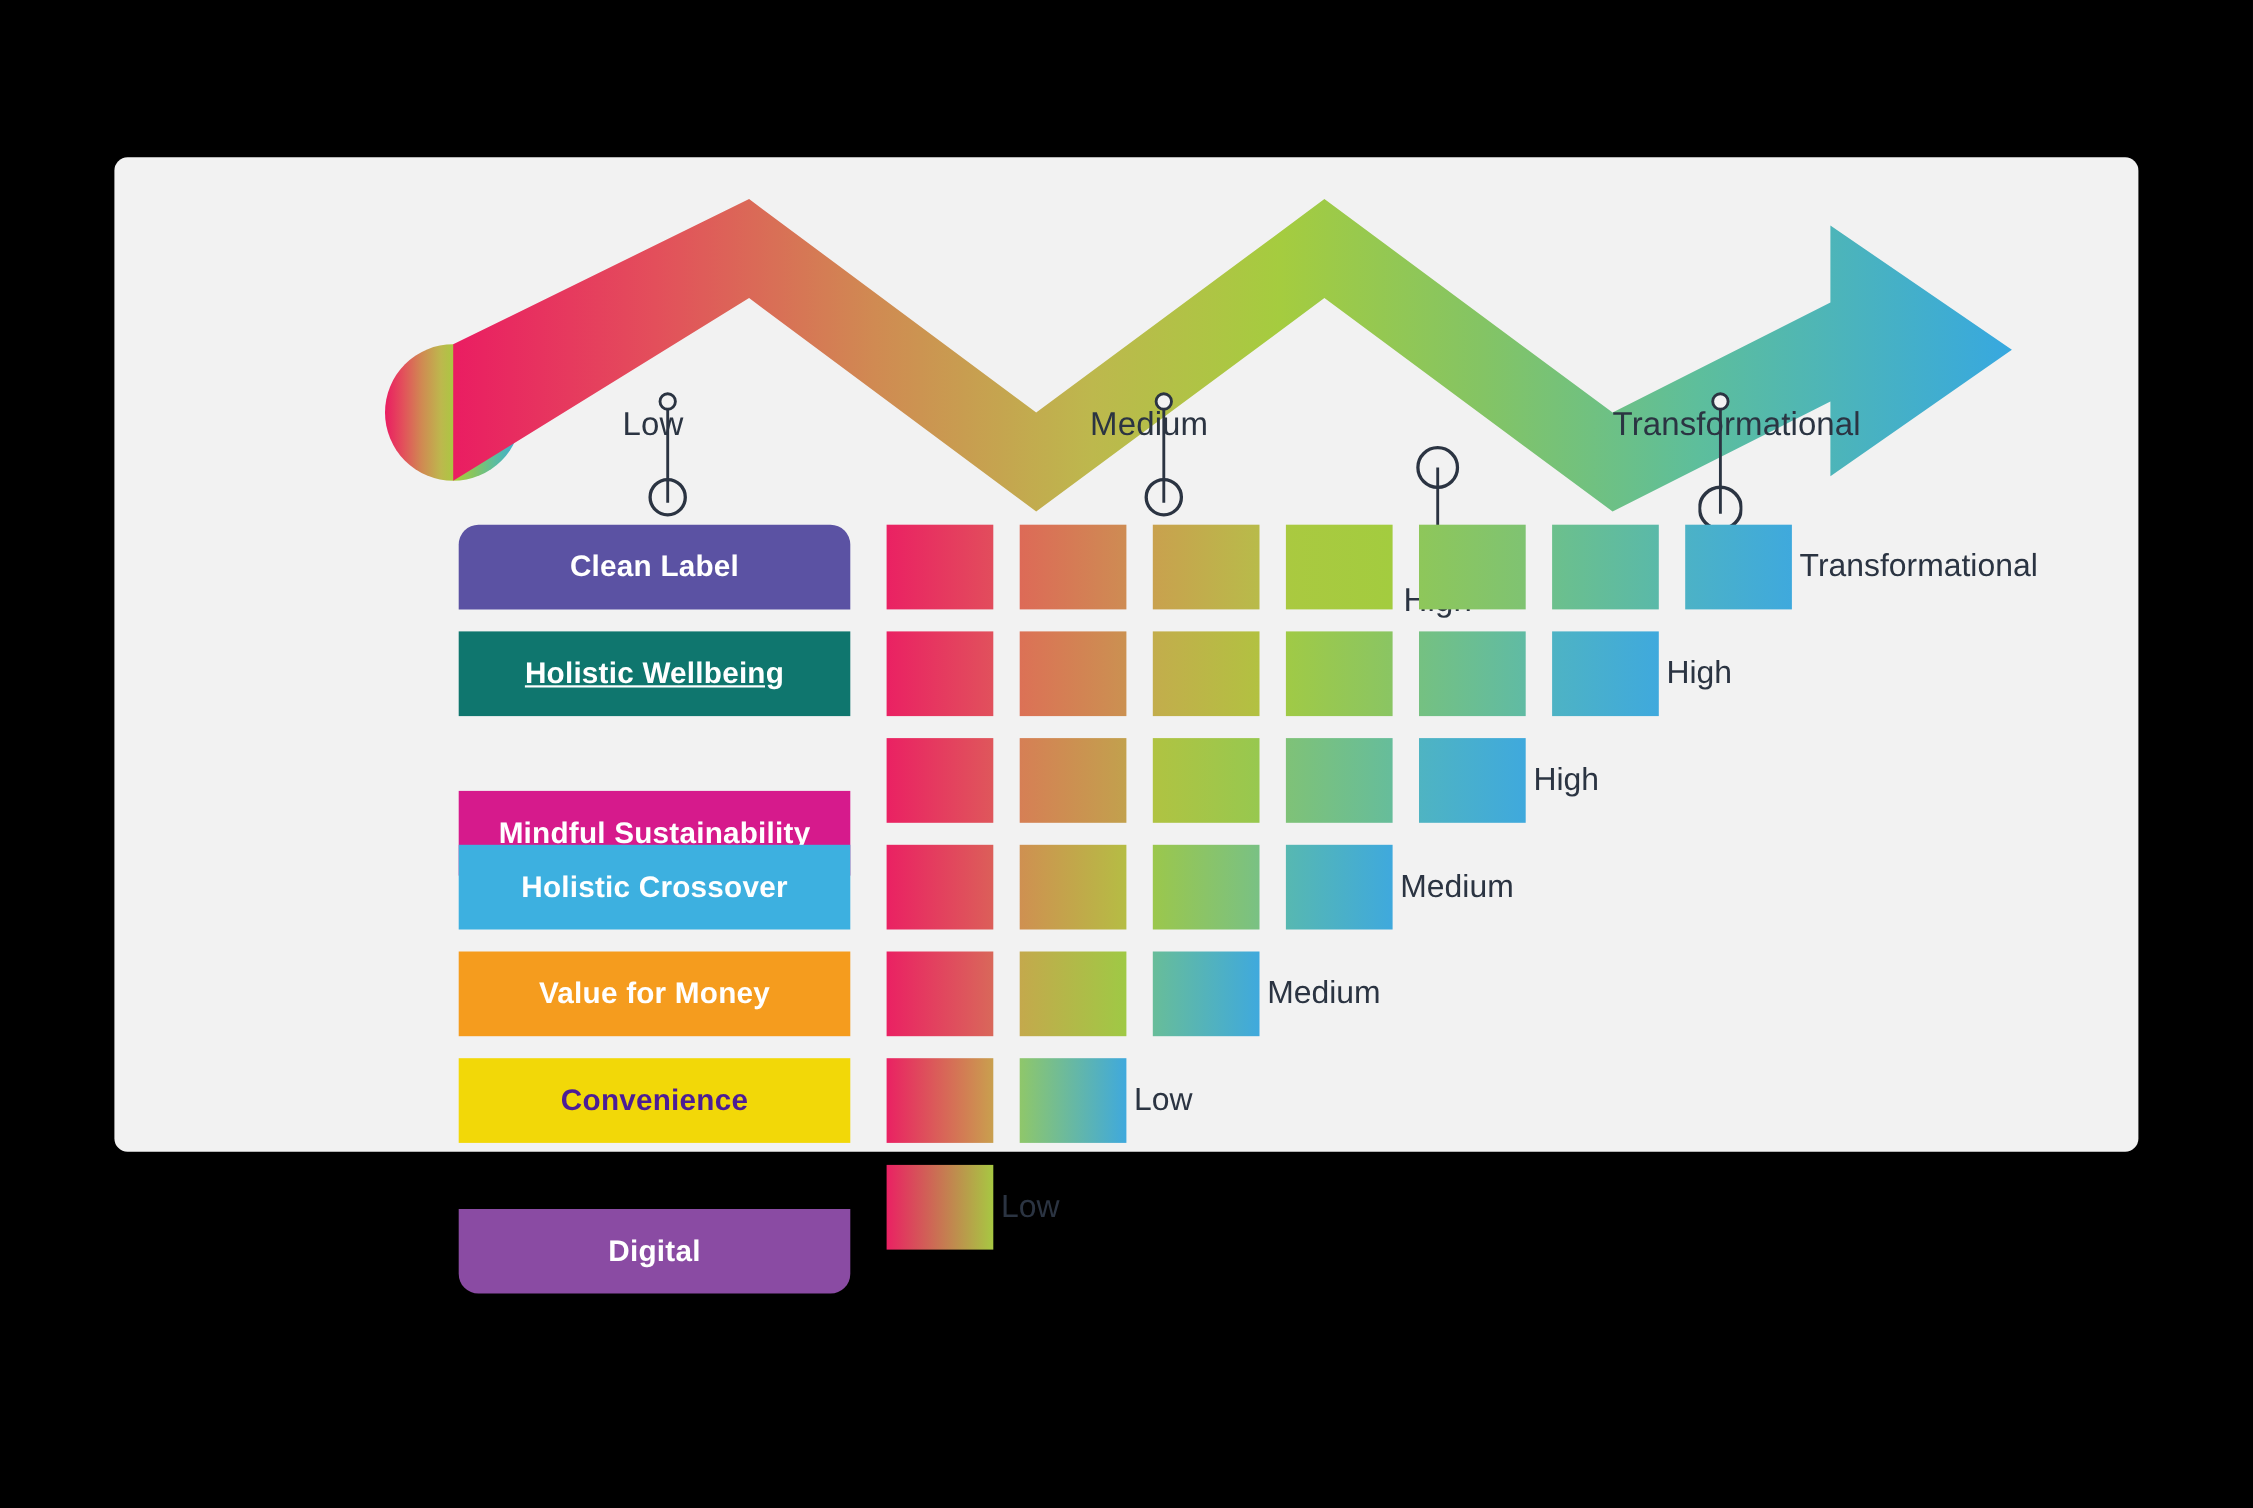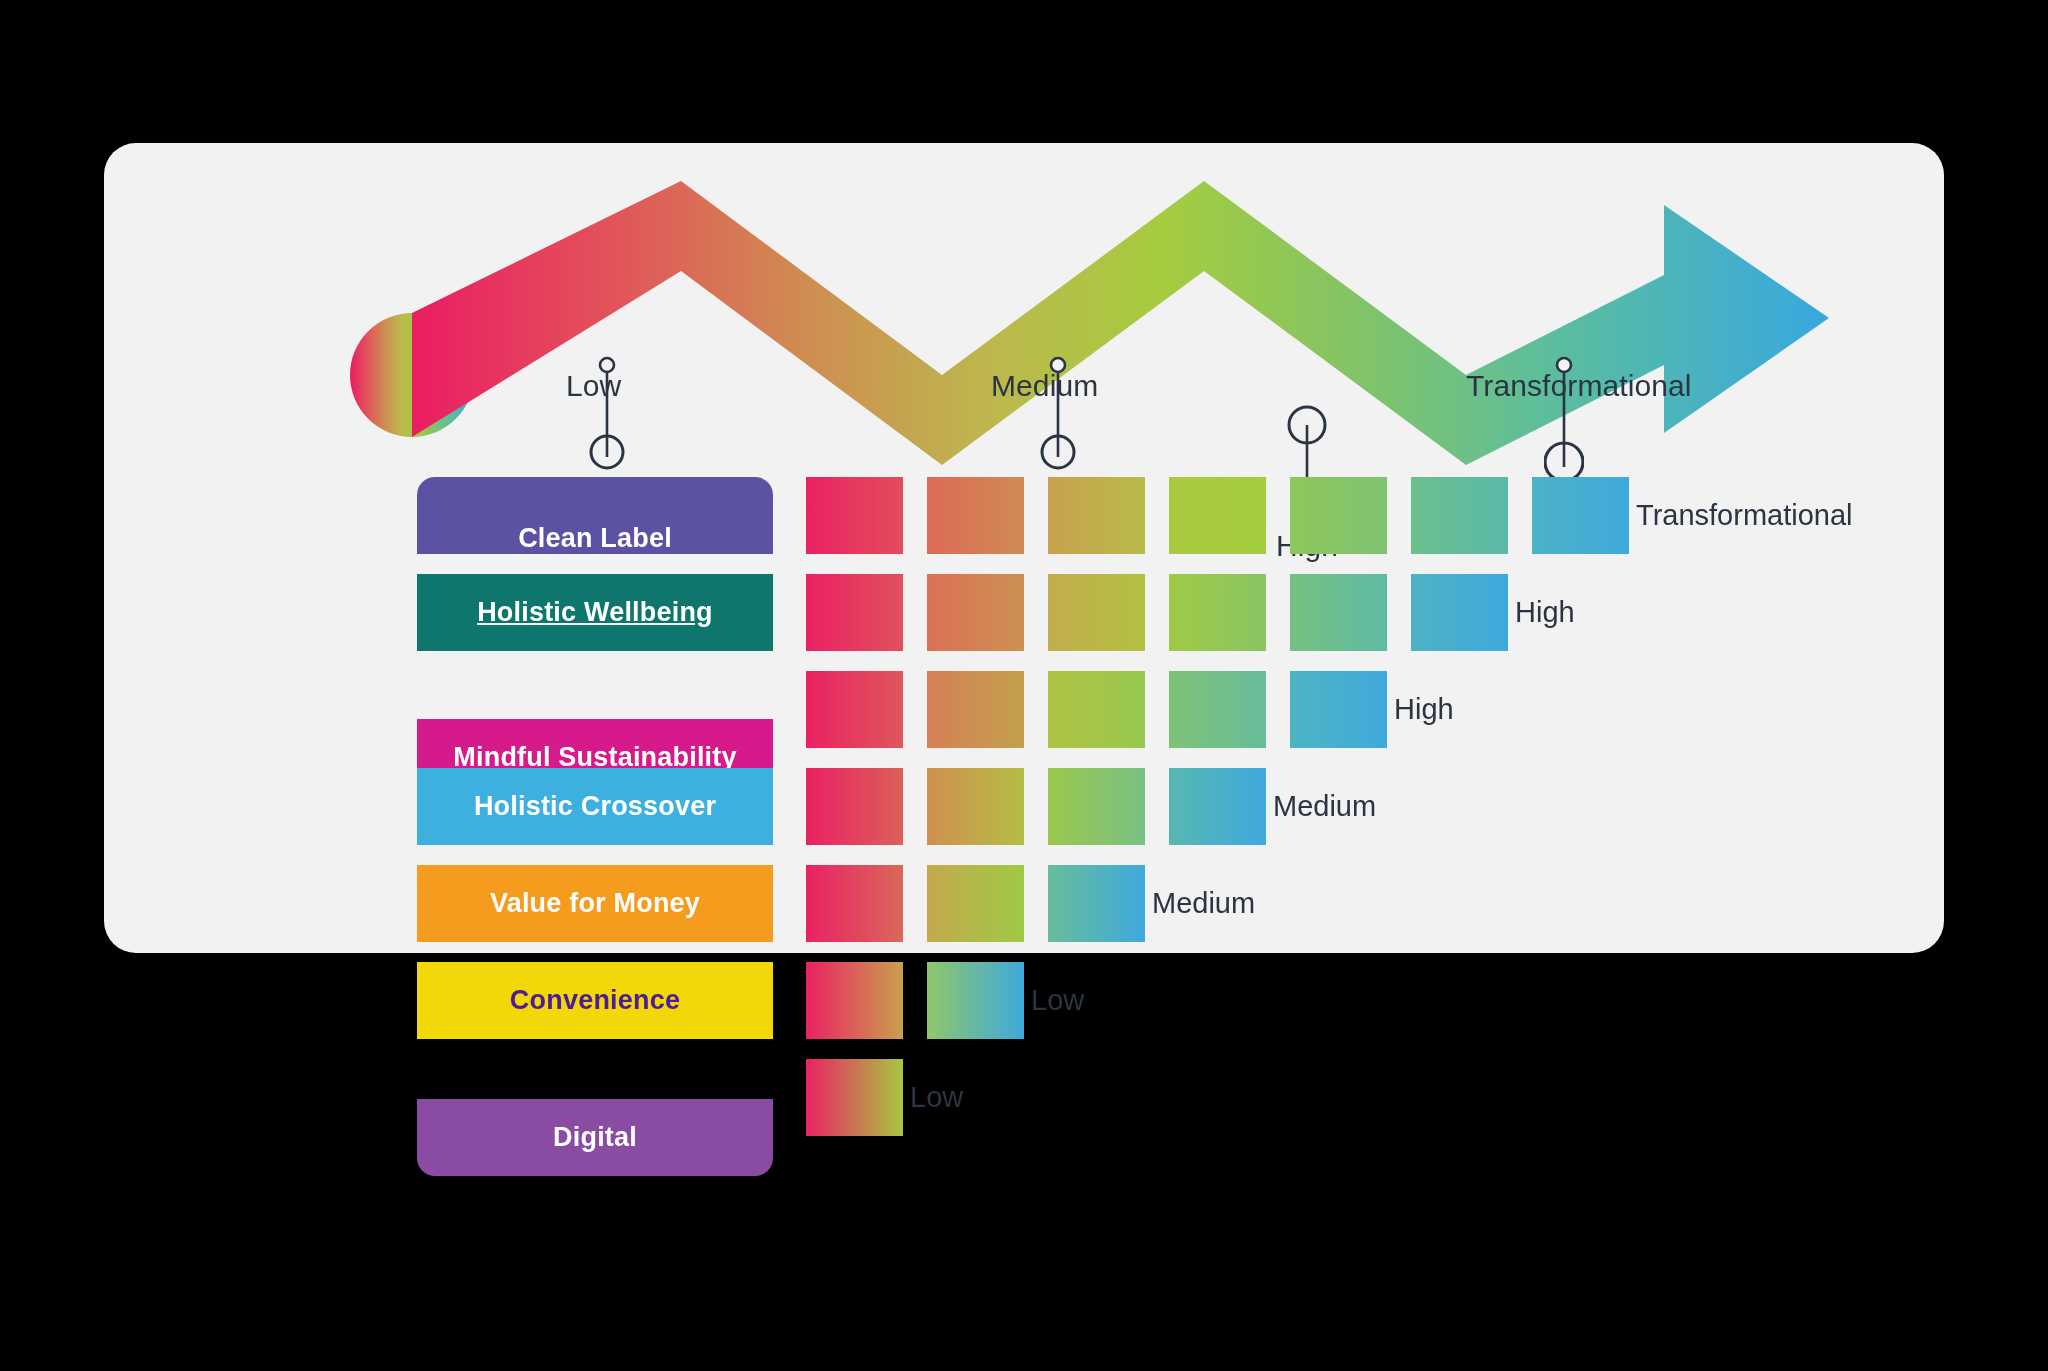--- a/index.html
+++ b/index.html
@@ -20,23 +20,23 @@
     height: 1371px;
     background: #000000;
   }
 
   
   .card {
     position: absolute;
     left: 104px;
     top: 143px;
     width: 1840px;
-    height: 810px;
+    height: 904px;
     background: #f2f2f2;
-    border-radius: 32px;
+    border-radius: 12px;
   }
 
   
   .wave-wrap {
     position: absolute;
     left: 0;
     top: 0;
     width: 1840px;
     height: 340px;
     pointer-events: none;
@@ -80,21 +80,20 @@
     justify-content: center;
     color: #ffffff;
     font-size: 27px;
     font-weight: 700;
     letter-spacing: .2px;
     box-sizing: border-box;
   }
   .row:first-child .row-label {
     border-top-left-radius: 18px;
     border-top-right-radius: 18px;
-    align-items: flex-end;
   }
   .row:last-child .row-label {
     border-bottom-left-radius: 18px;
     border-bottom-right-radius: 18px;
   }
 
   .cells {
     position: absolute;
     left: 702px;
     top: 0;

